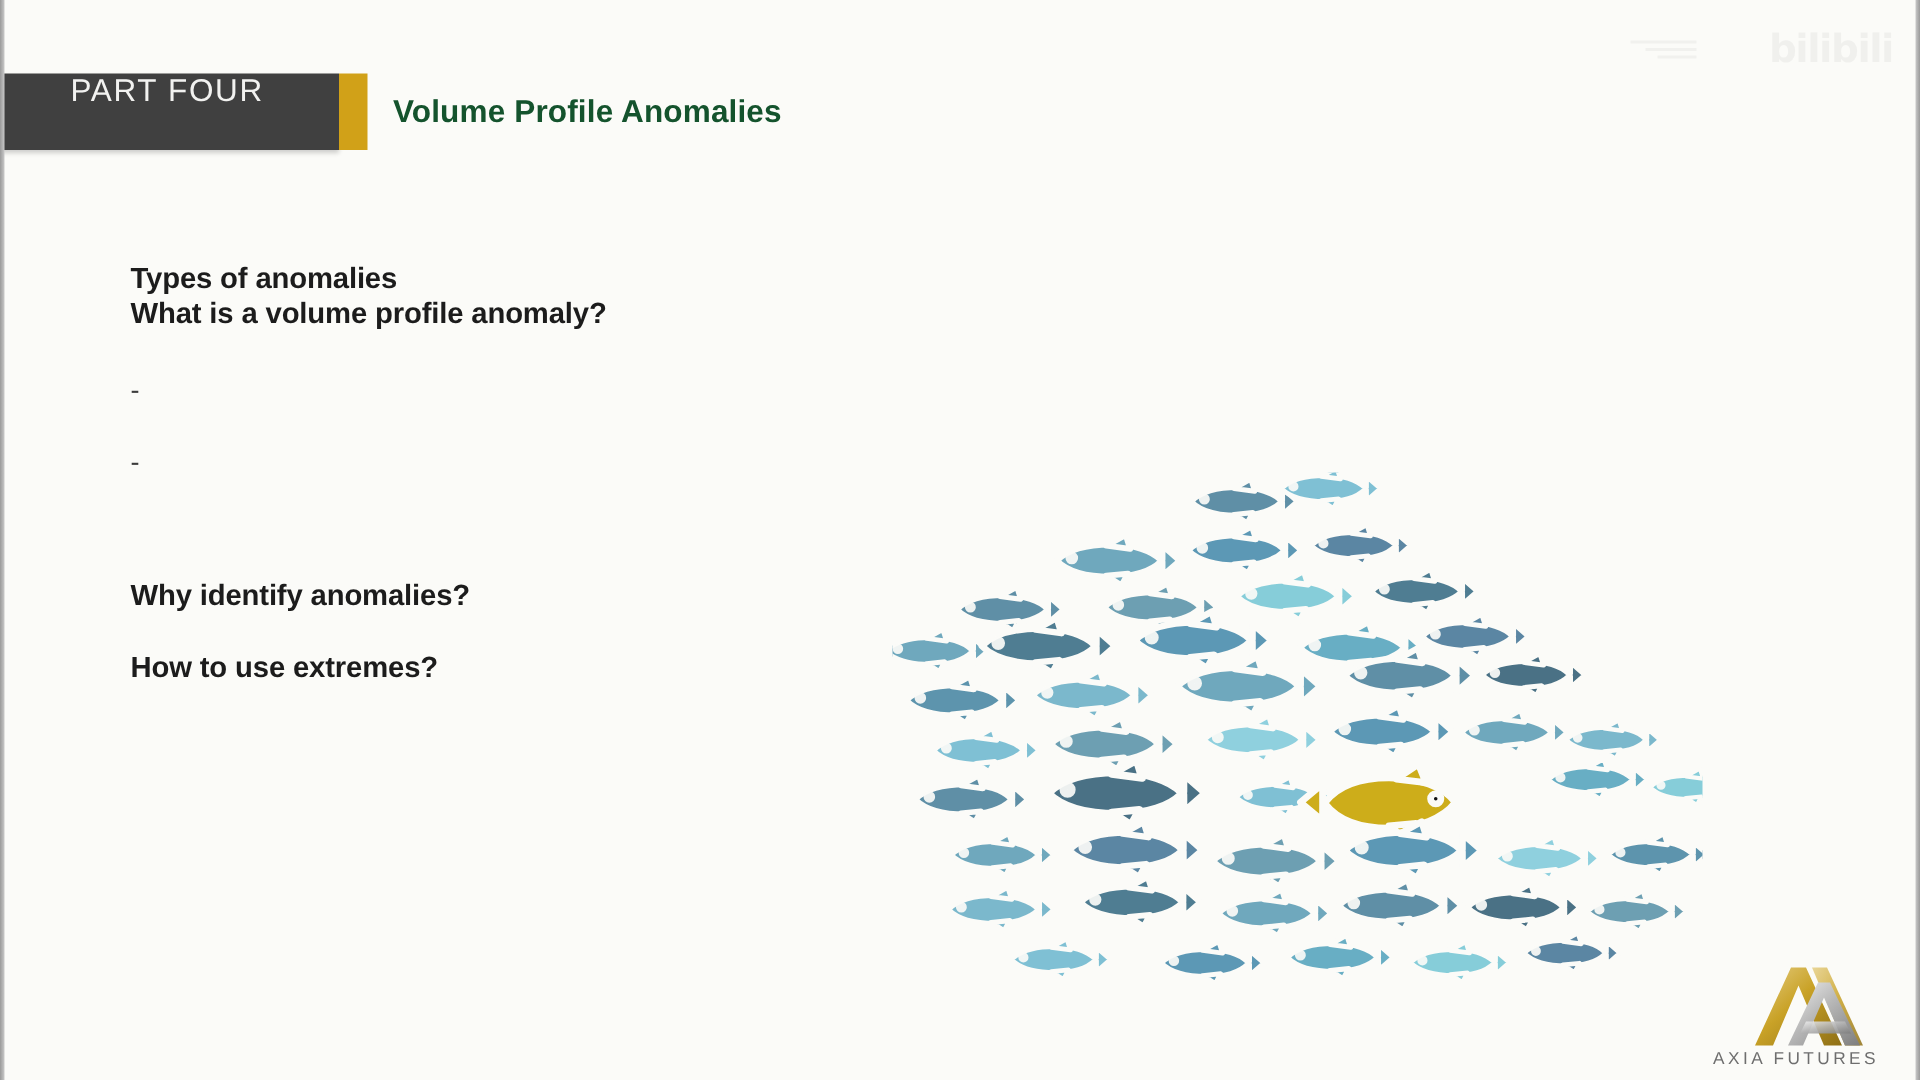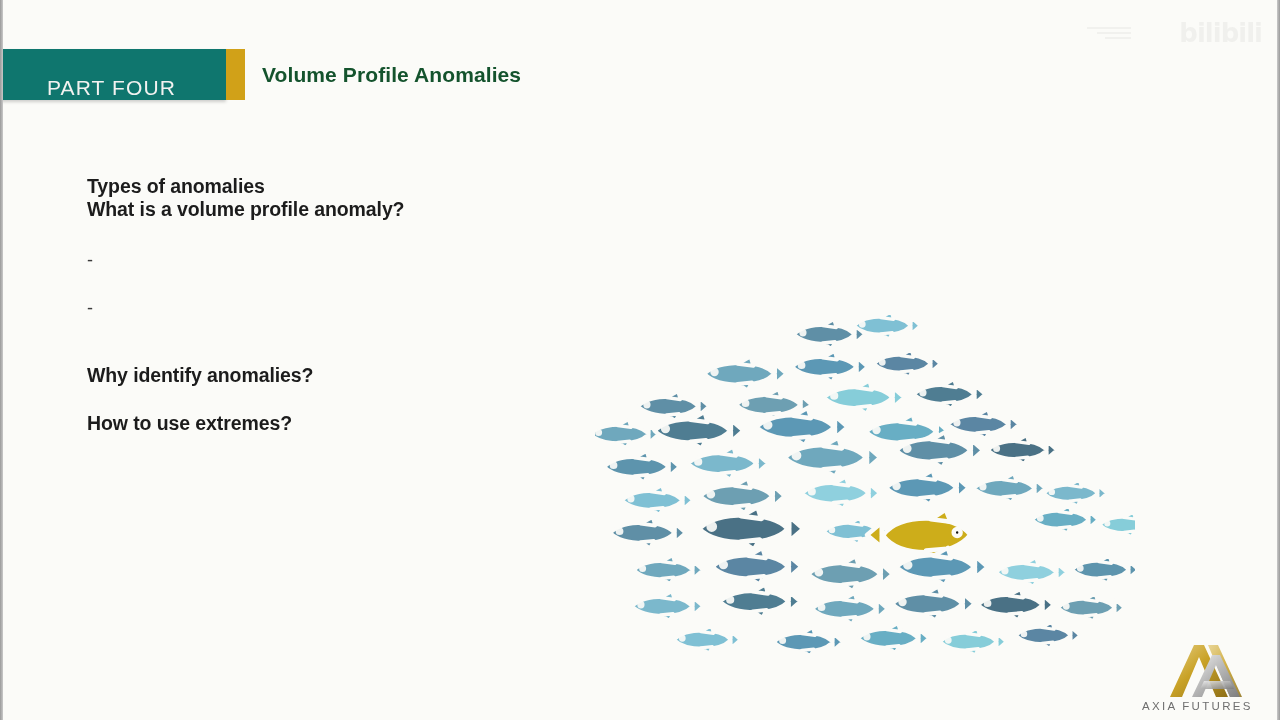--- a/index.html
+++ b/index.html
@@ -39,23 +39,23 @@
     position: absolute;
     left: 0;
     top: 49px;
     height: 51px;
     display: flex;
     align-items: stretch;
     z-index: 20;
   }
   .part-block {
     width: 226px;
-    background: #0f766e;
-    display: flex;
-    align-items: flex-end;
+    background: #404040;
+    display: flex;
+    align-items: flex-start;
     box-shadow: 0 2px 3px rgba(0,0,0,0.18);
   }
   .part-label {
     color: #f2f2f0;
     font-size: 21px;
     letter-spacing: 1.1px;
     font-weight: 400;
     padding-left: 47px;
     white-space: nowrap;
   }
@@ -103,21 +103,21 @@
     white-space: nowrap;
     display: flex;
   }
   .bullet-line.b1 { margin-top: 29px; }
   .bullet-line.b2 { margin-top: 27px; }
   .bullet-dash {
     width: 17px;
     flex: 0 0 17px;
     color: #3b3b3b;
   }
-  .h-line.third { margin-top: 45px; }
+  .h-line.third { margin-top: 67px; }
   .h-line.fourth { margin-top: 25px; }
 
   
   .fish-art {
     position: absolute;
     left: 595px;
     top: 315px;
     width: 540px;
     height: 365px;
     z-index: 10;

